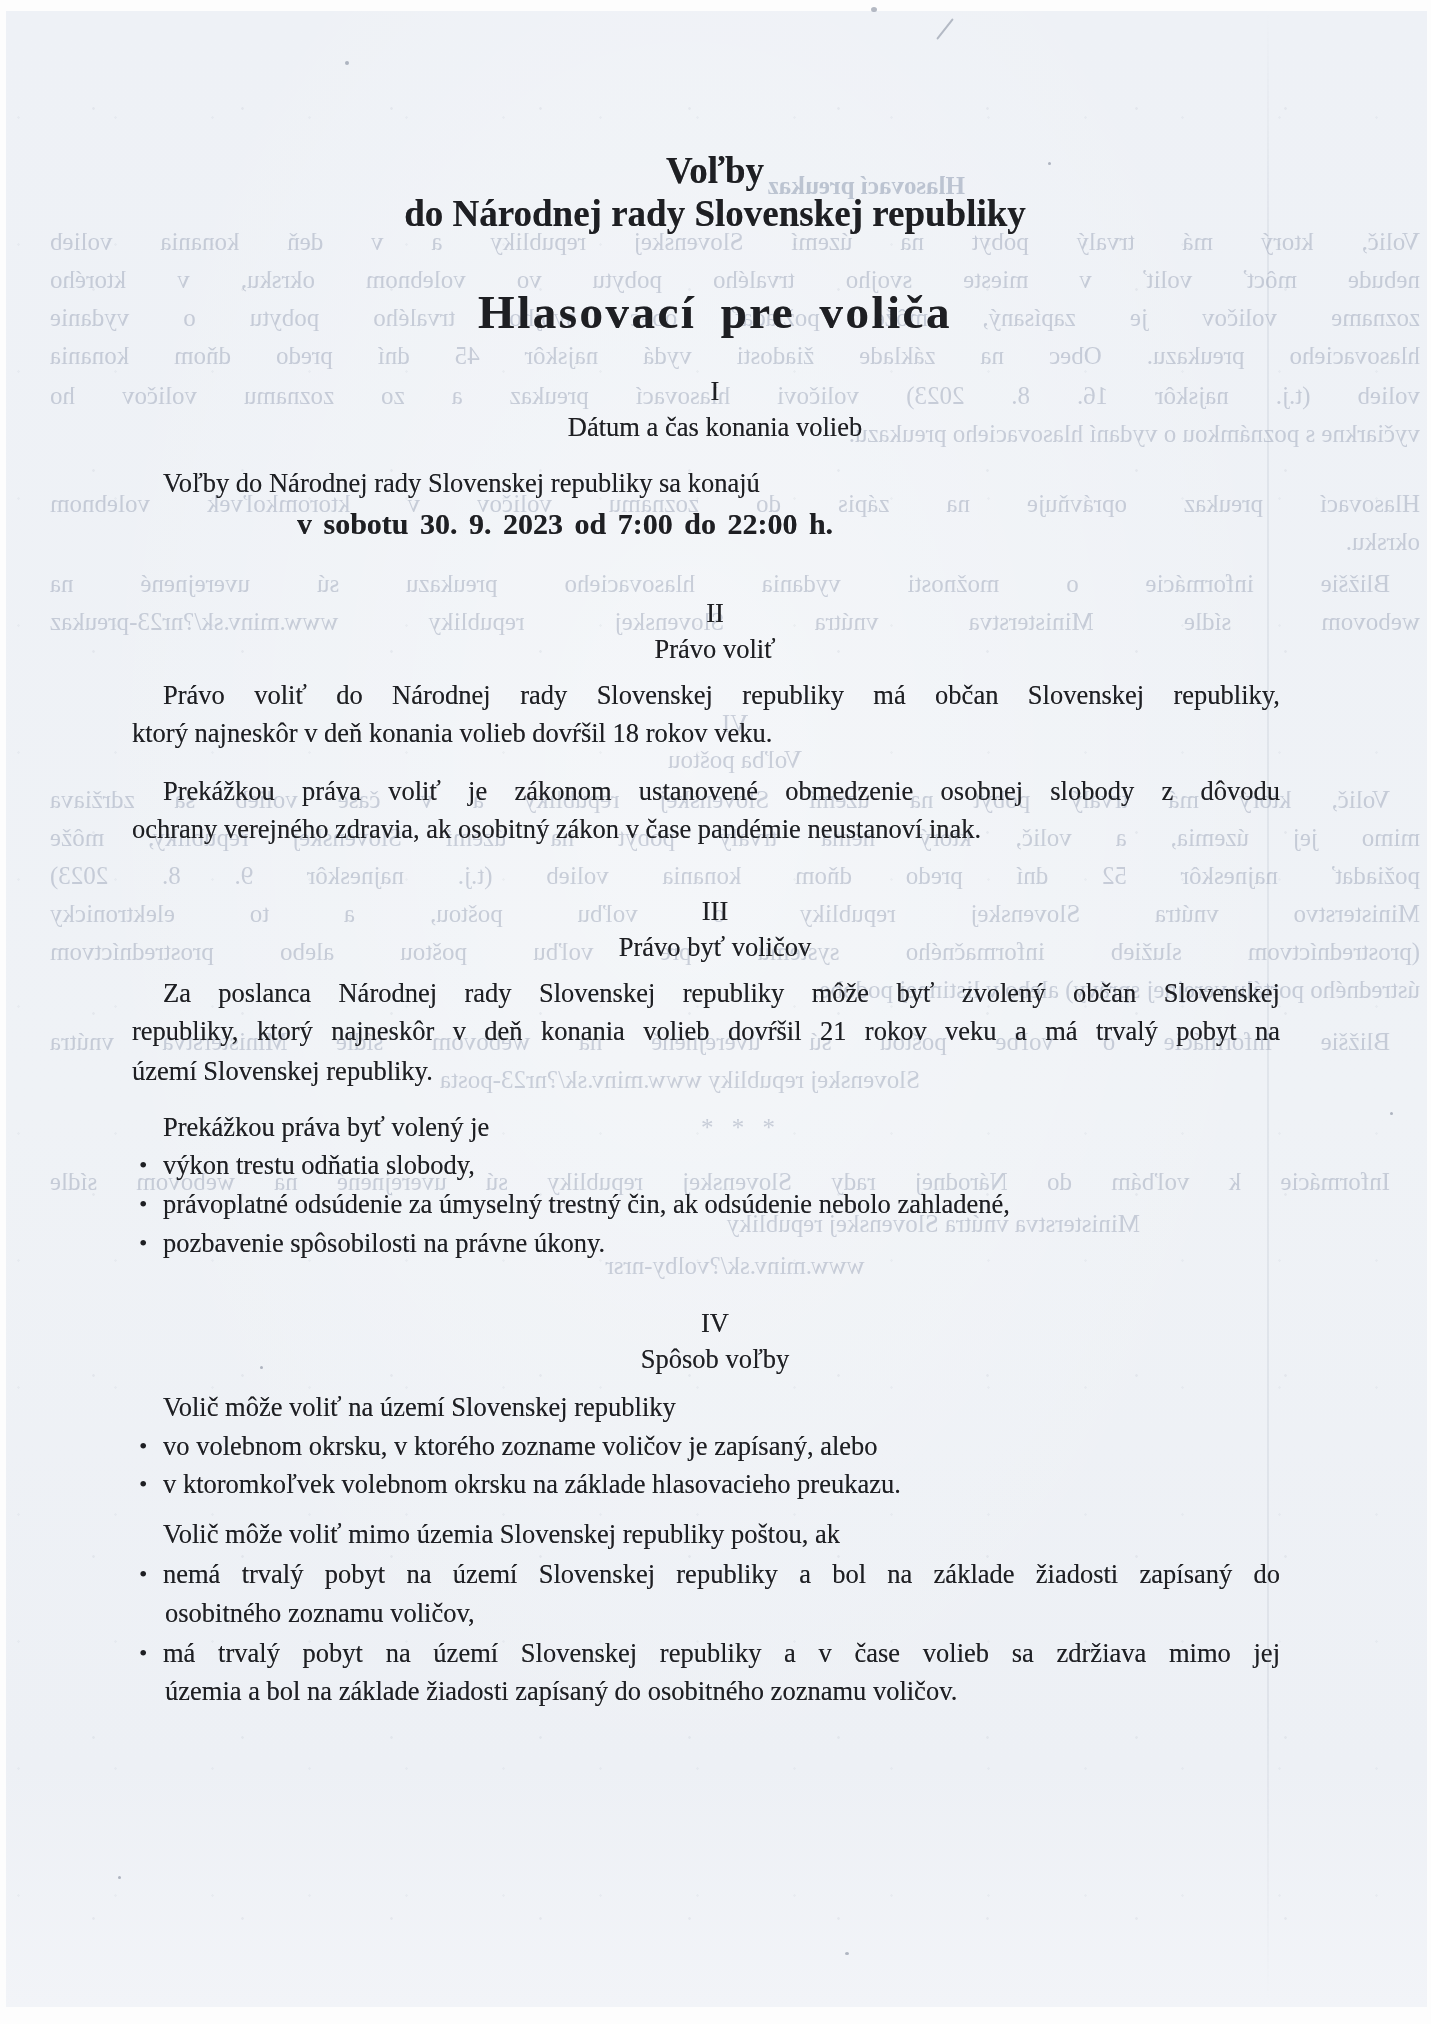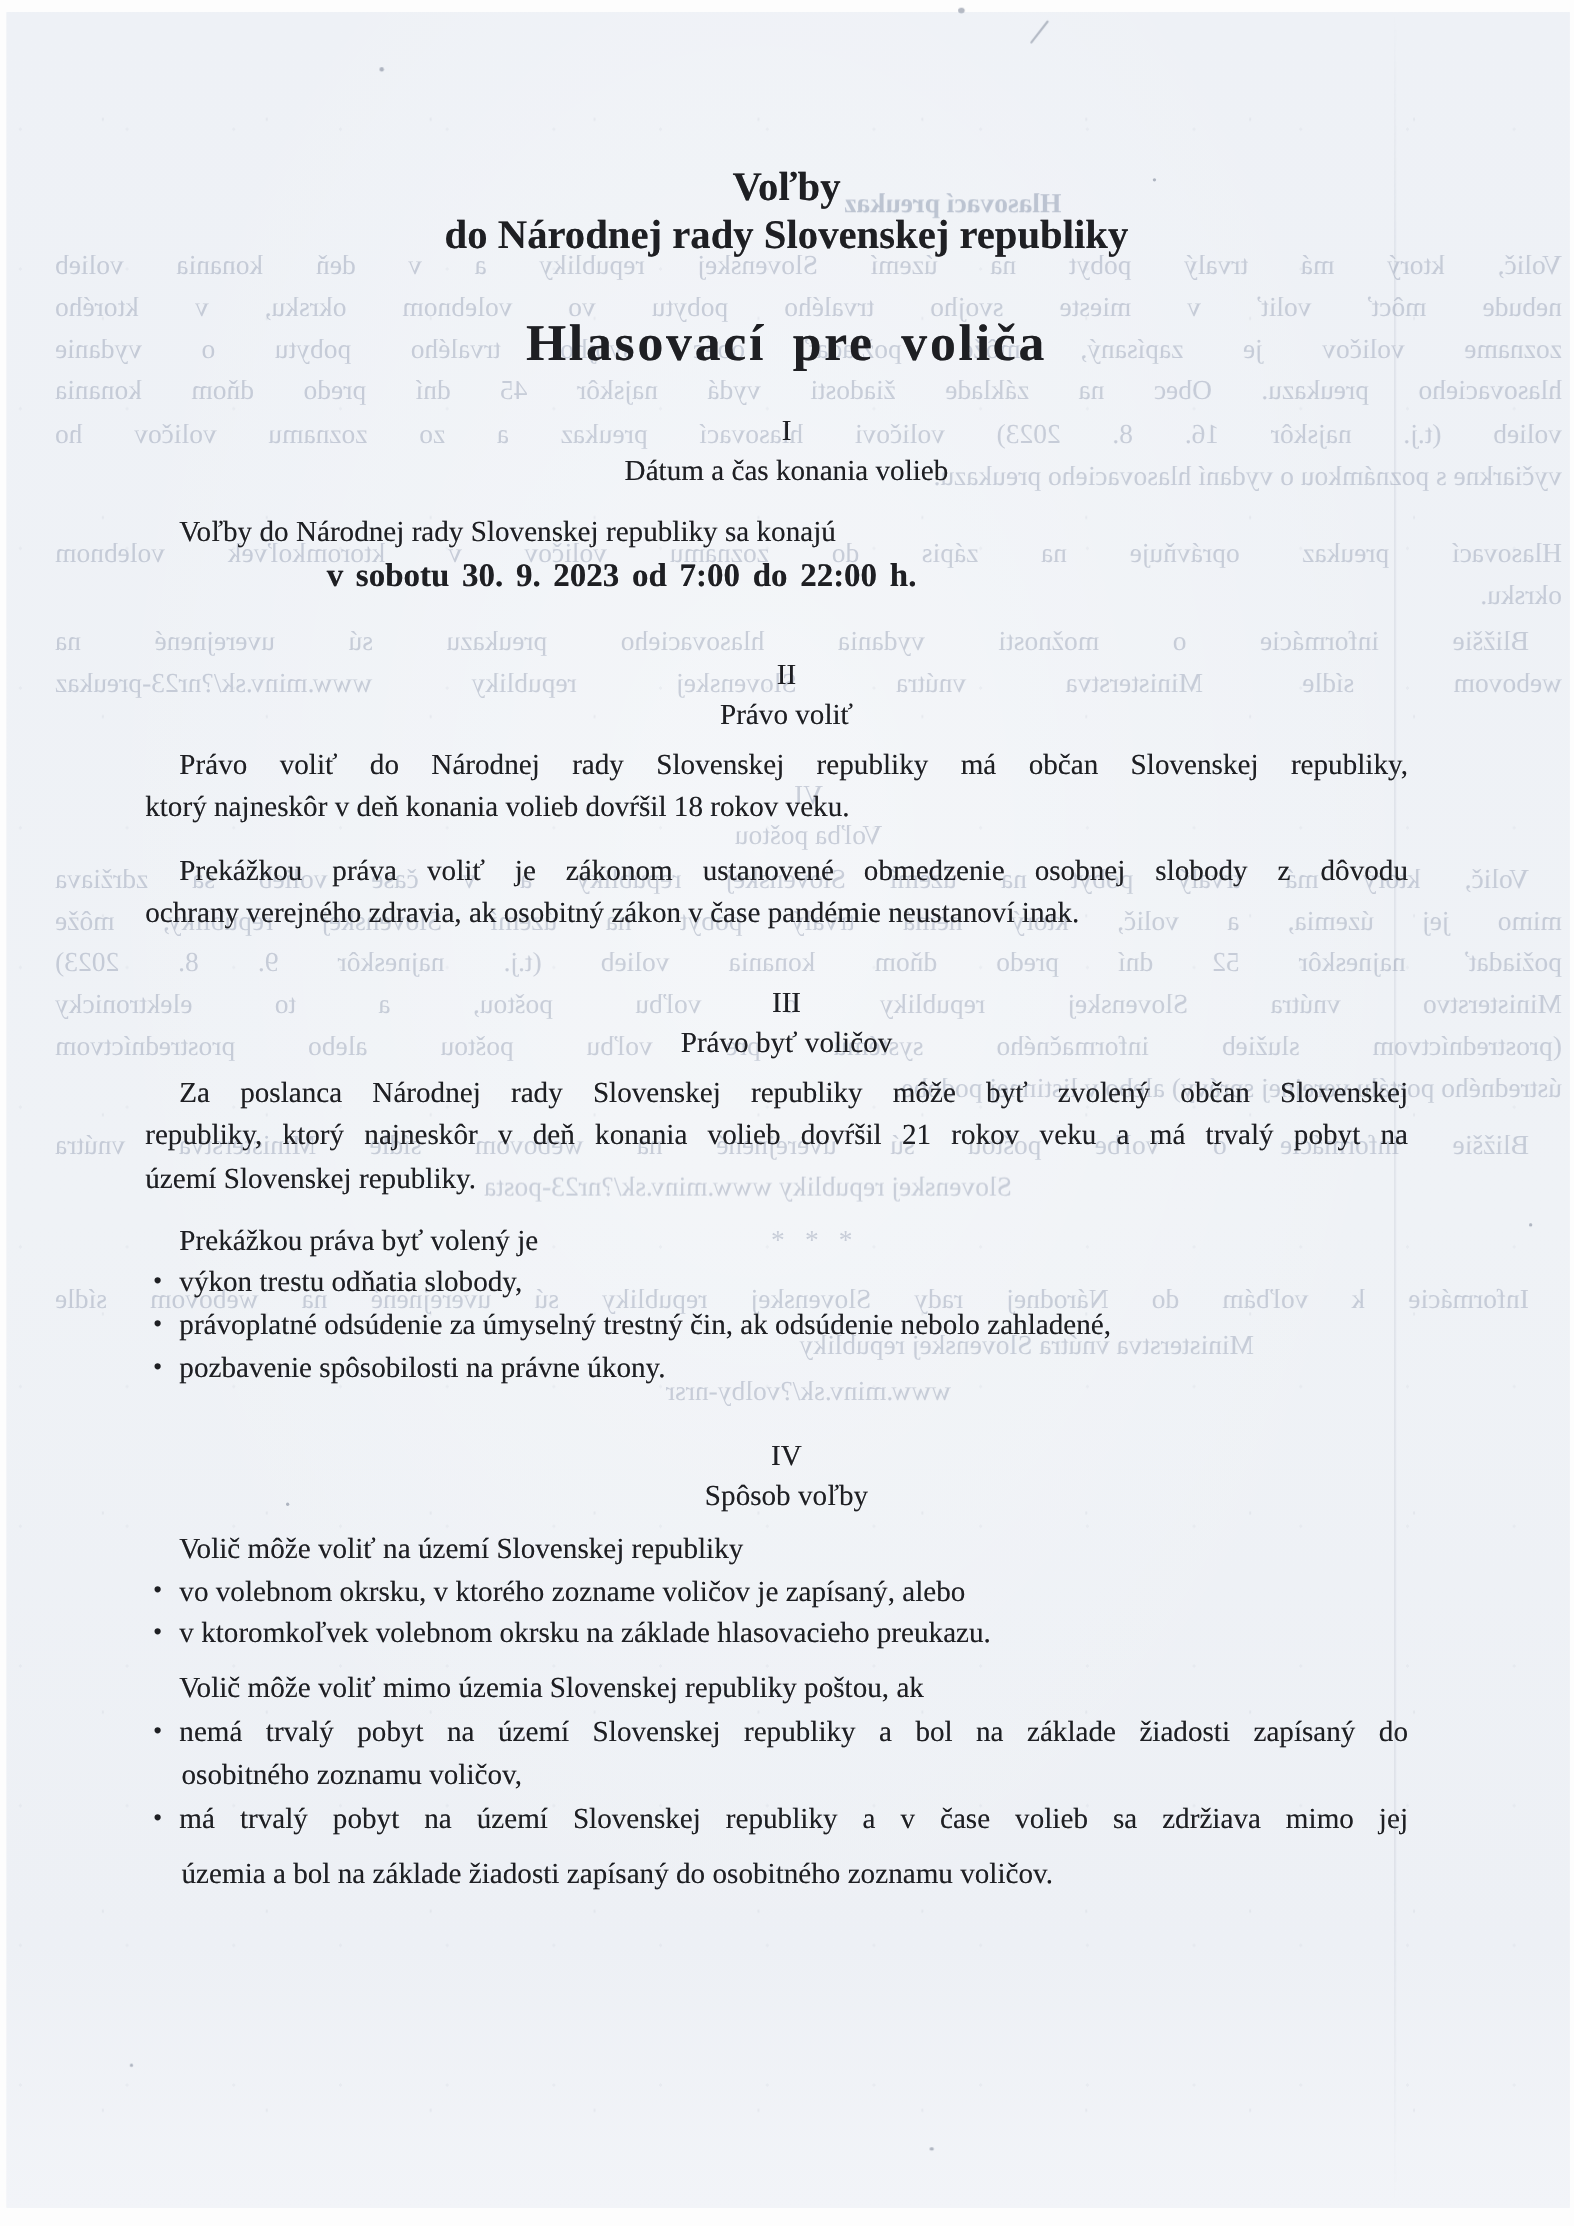--- a/index.html
+++ b/index.html
@@ -127,21 +127,21 @@
   <div class="fl" style="top:1431px;left:163px;">vo volebnom okrsku, v ktorého zozname voličov je zapísaný, alebo</div>
   <span class="bullet-dot" style="top:1471px;">•</span>
   <div class="fl" style="top:1469px;left:163px;">v ktoromkoľvek volebnom okrsku na základe hlasovacieho preukazu.</div>
 
   <div class="fl" style="top:1519px;left:163px;">Volič môže voliť mimo územia Slovenskej republiky poštou, ak</div>
   <span class="bullet-dot" style="top:1561px;">•</span>
   <div class="fl j" style="top:1559px;left:163px;width:1117px;">nemá trvalý pobyt na území Slovenskej republiky a bol na základe žiadosti zapísaný do</div>
   <div class="fl" style="top:1598px;left:165px;">osobitného zoznamu voličov,</div>
   <span class="bullet-dot" style="top:1640px;">•</span>
   <div class="fl j" style="top:1638px;left:163px;width:1117px;">má trvalý pobyt na území Slovenskej republiky a v čase volieb sa zdržiava mimo jej</div>
-  <div class="fl" style="top:1676px;left:165px;margin-top:12px;">územia a bol na základe žiadosti zapísaný do osobitného zoznamu voličov.</div>
+  <div class="fl" style="top:1676px;left:165px;">územia a bol na základe žiadosti zapísaný do osobitného zoznamu voličov.</div>
 </div>
 
 <div id="scratch"></div>
 <div id="crease"></div>
 <div class="speck" style="left:345px;top:61px;width:4px;height:4px;"></div>
 <div class="speck" style="left:871px;top:7px;width:6px;height:5px;"></div>
 <div class="speck" style="left:118px;top:1876px;width:3px;height:3px;"></div>
 <div class="speck" style="left:260px;top:1366px;width:3px;height:3px;"></div>
 <div class="speck" style="left:845px;top:1952px;width:4px;height:3px;"></div>
 <div class="speck" style="left:1390px;top:1112px;width:3px;height:3px;"></div>

